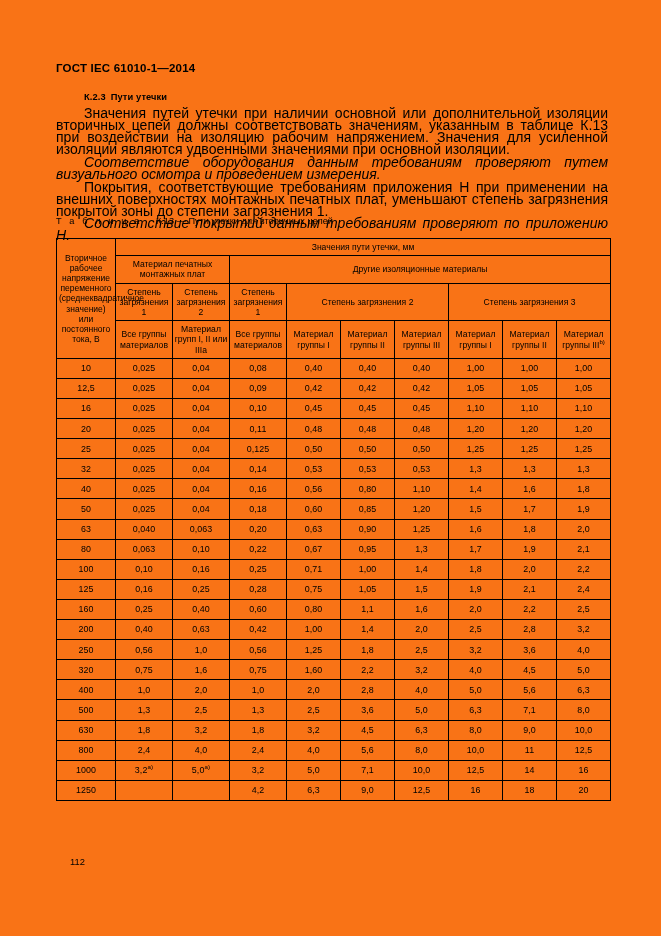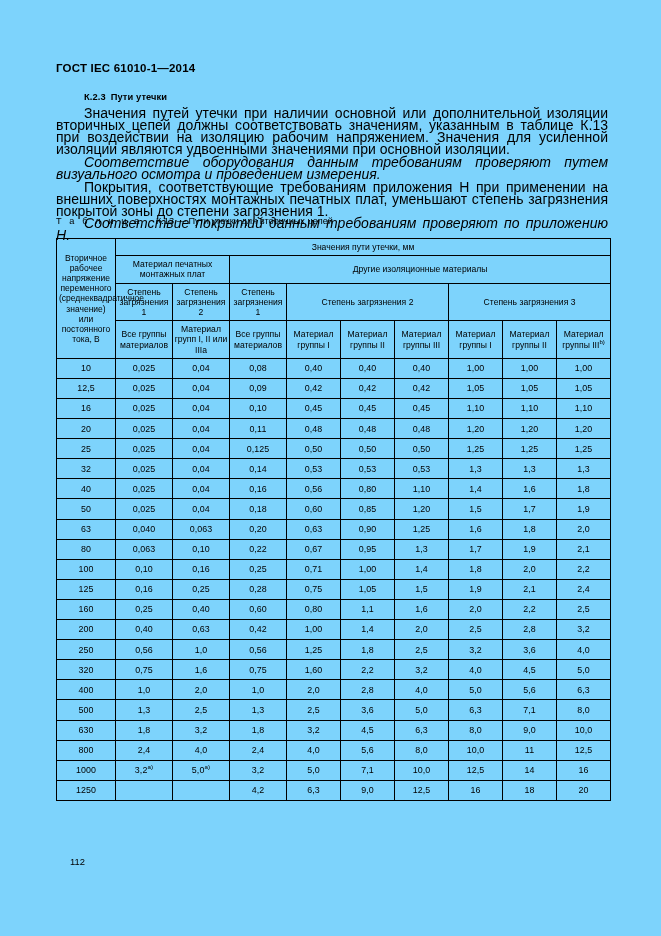--- a/index.html
+++ b/index.html
@@ -14,21 +14,21 @@
     font-family: "Liberation Sans", sans-serif;
     color: #000000;
     overflow: hidden;
   }
 
   .page {
     position: absolute;
     left: 0; top: 0;
     width: 661px;
     height: 936px;
-    background: #7dd3fc;
+    background: #f97316;
   }
 
   
   .running-head {
     position: absolute;
     left: 56px;
     top: 62px;
     font-size: 11.5px;
     font-weight: bold;
     letter-spacing: 0.2px;

